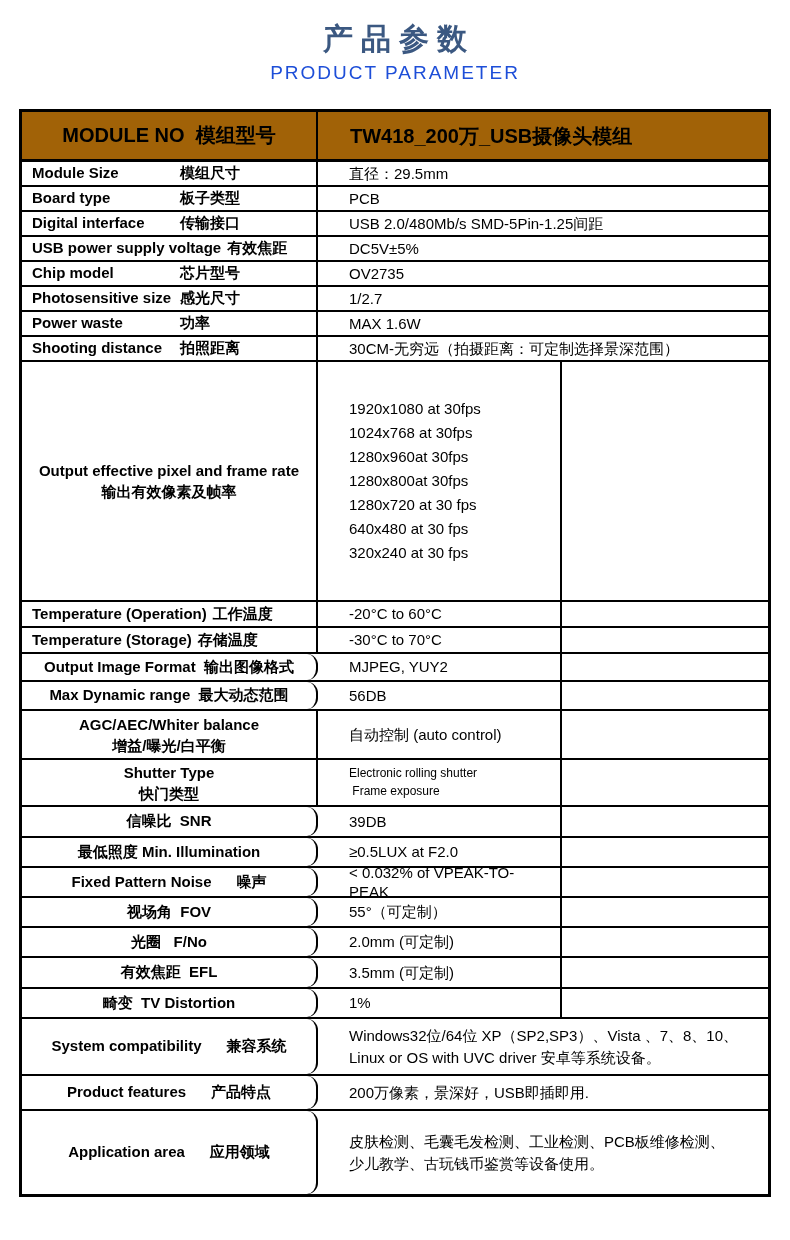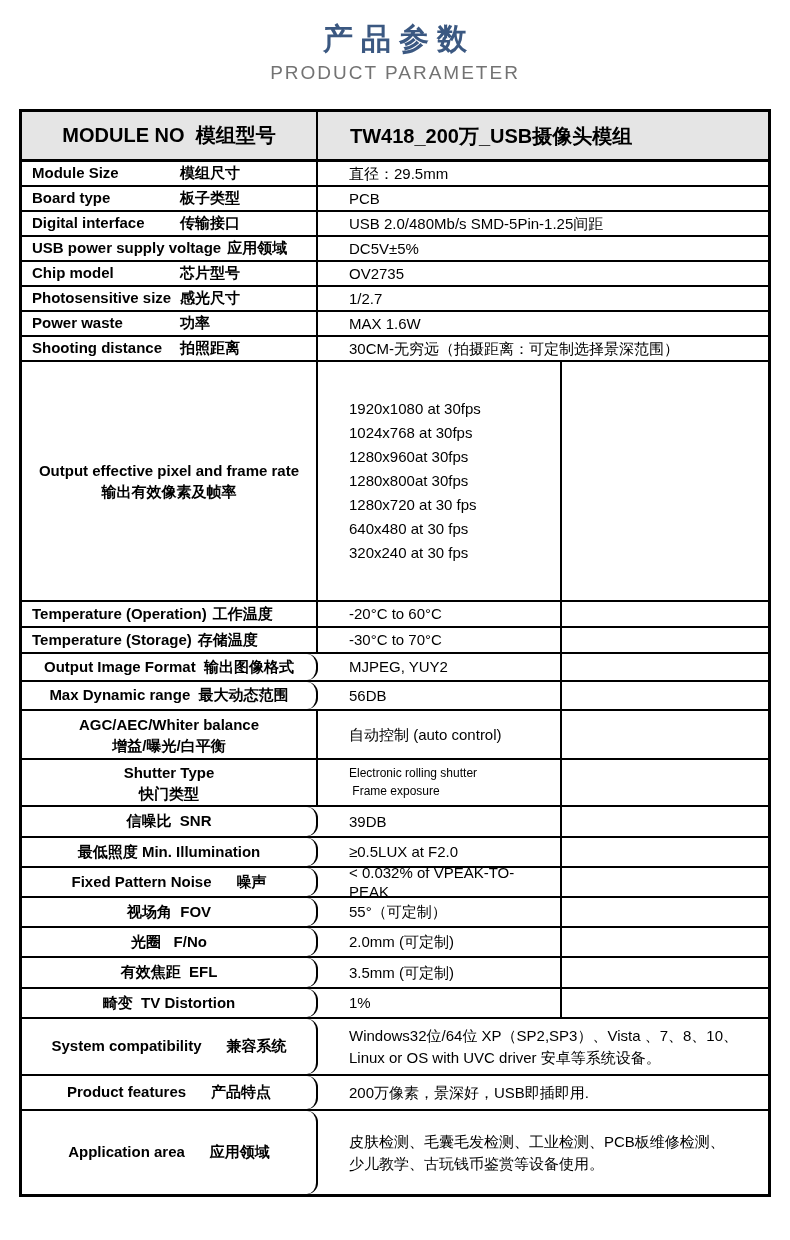--- a/index.html
+++ b/index.html
@@ -8,21 +8,21 @@
     font-family:"Liberation Sans", sans-serif;
     color:#000;
     -webkit-font-smoothing:antialiased;
   }
   .page-header { text-align:center; padding-top:22px; }
   .title-zh {
     font-size:30px; font-weight:700; color:#3b5881;
     letter-spacing:8px; text-indent:8px; line-height:1.1;
   }
   .title-en {
-    font-size:19px; font-weight:500; color:#737373;
+    font-size:19px; font-weight:500; color:#1d4ed8;
     letter-spacing:2px; margin-top:7px;
   }
 
   .ptable {
     width:752px; margin:25px auto 0 auto;
     border:3px solid #000; box-sizing:border-box;
   }
   .row { display:flex; align-items:stretch; box-sizing:border-box; border-bottom:2px solid #000; }
   .row.last { border-bottom:none; }
   .cell { box-sizing:border-box; }
@@ -38,21 +38,21 @@
   .label.center { justify-content:center; text-align:center; white-space:pre-wrap; padding:0 4px;border-radius:11px; }
   .label.stack { flex-direction:column; justify-content:center; text-align:center; line-height:1.4; }
 
   .value {
     flex:1; display:flex; align-items:center;
     padding:0 8px 0 13px; font-size:15px; font-weight:400; line-height:1.3;margin-left:18px;
   }
   .value.col { flex-direction:column; align-items:flex-start; justify-content:center; }
   .extra { width:208px; border-left:2px solid #000; }
 
-  .hdr { background:#e5e5e5; border-bottom:3px solid #000; }
+  .hdr { background:#a16207; border-bottom:3px solid #000; }
   .hdr .label { font-size:20px; justify-content:center; white-space:pre-wrap; padding-left:0; }
   .hdr .value { font-size:20px; font-weight:700; padding-left:14px; }
 
   .res-line { line-height:24px; font-size:15px; }
   .shutter-line { font-size:12px; line-height:1.45; font-weight:400; white-space:pre-wrap; }
   .wrap2 { line-height:1.45; }
 
   .h50{height:50px}.h25{height:25px}.h240{height:240px}
   .h26{height:26px}.h28{height:28px}.h29{height:29px}
   .h49{height:49px}.h47{height:47px}.h31{height:31px}
@@ -93,21 +93,21 @@
     <div class="cell label split">
       <span class="en">Digital interface</span>
       <span class="zh">传输接口</span>
     </div>
     <div class="cell value">USB 2.0/480Mb/s  SMD-5Pin-1.25间距</div>
   </div>
 
   <div class="row h25">
     <div class="cell label split">
       <span class="en">USB power supply voltage</span>
-      <span class="zh">应用领域</span>
+      <span class="zh">有效焦距</span>
     </div>
     <div class="cell value">DC5V±5%</div>
   </div>
 
   <div class="row h25">
     <div class="cell label split">
       <span class="en">Chip model</span>
       <span class="zh">芯片型号</span>
     </div>
     <div class="cell value">OV2735</div>

